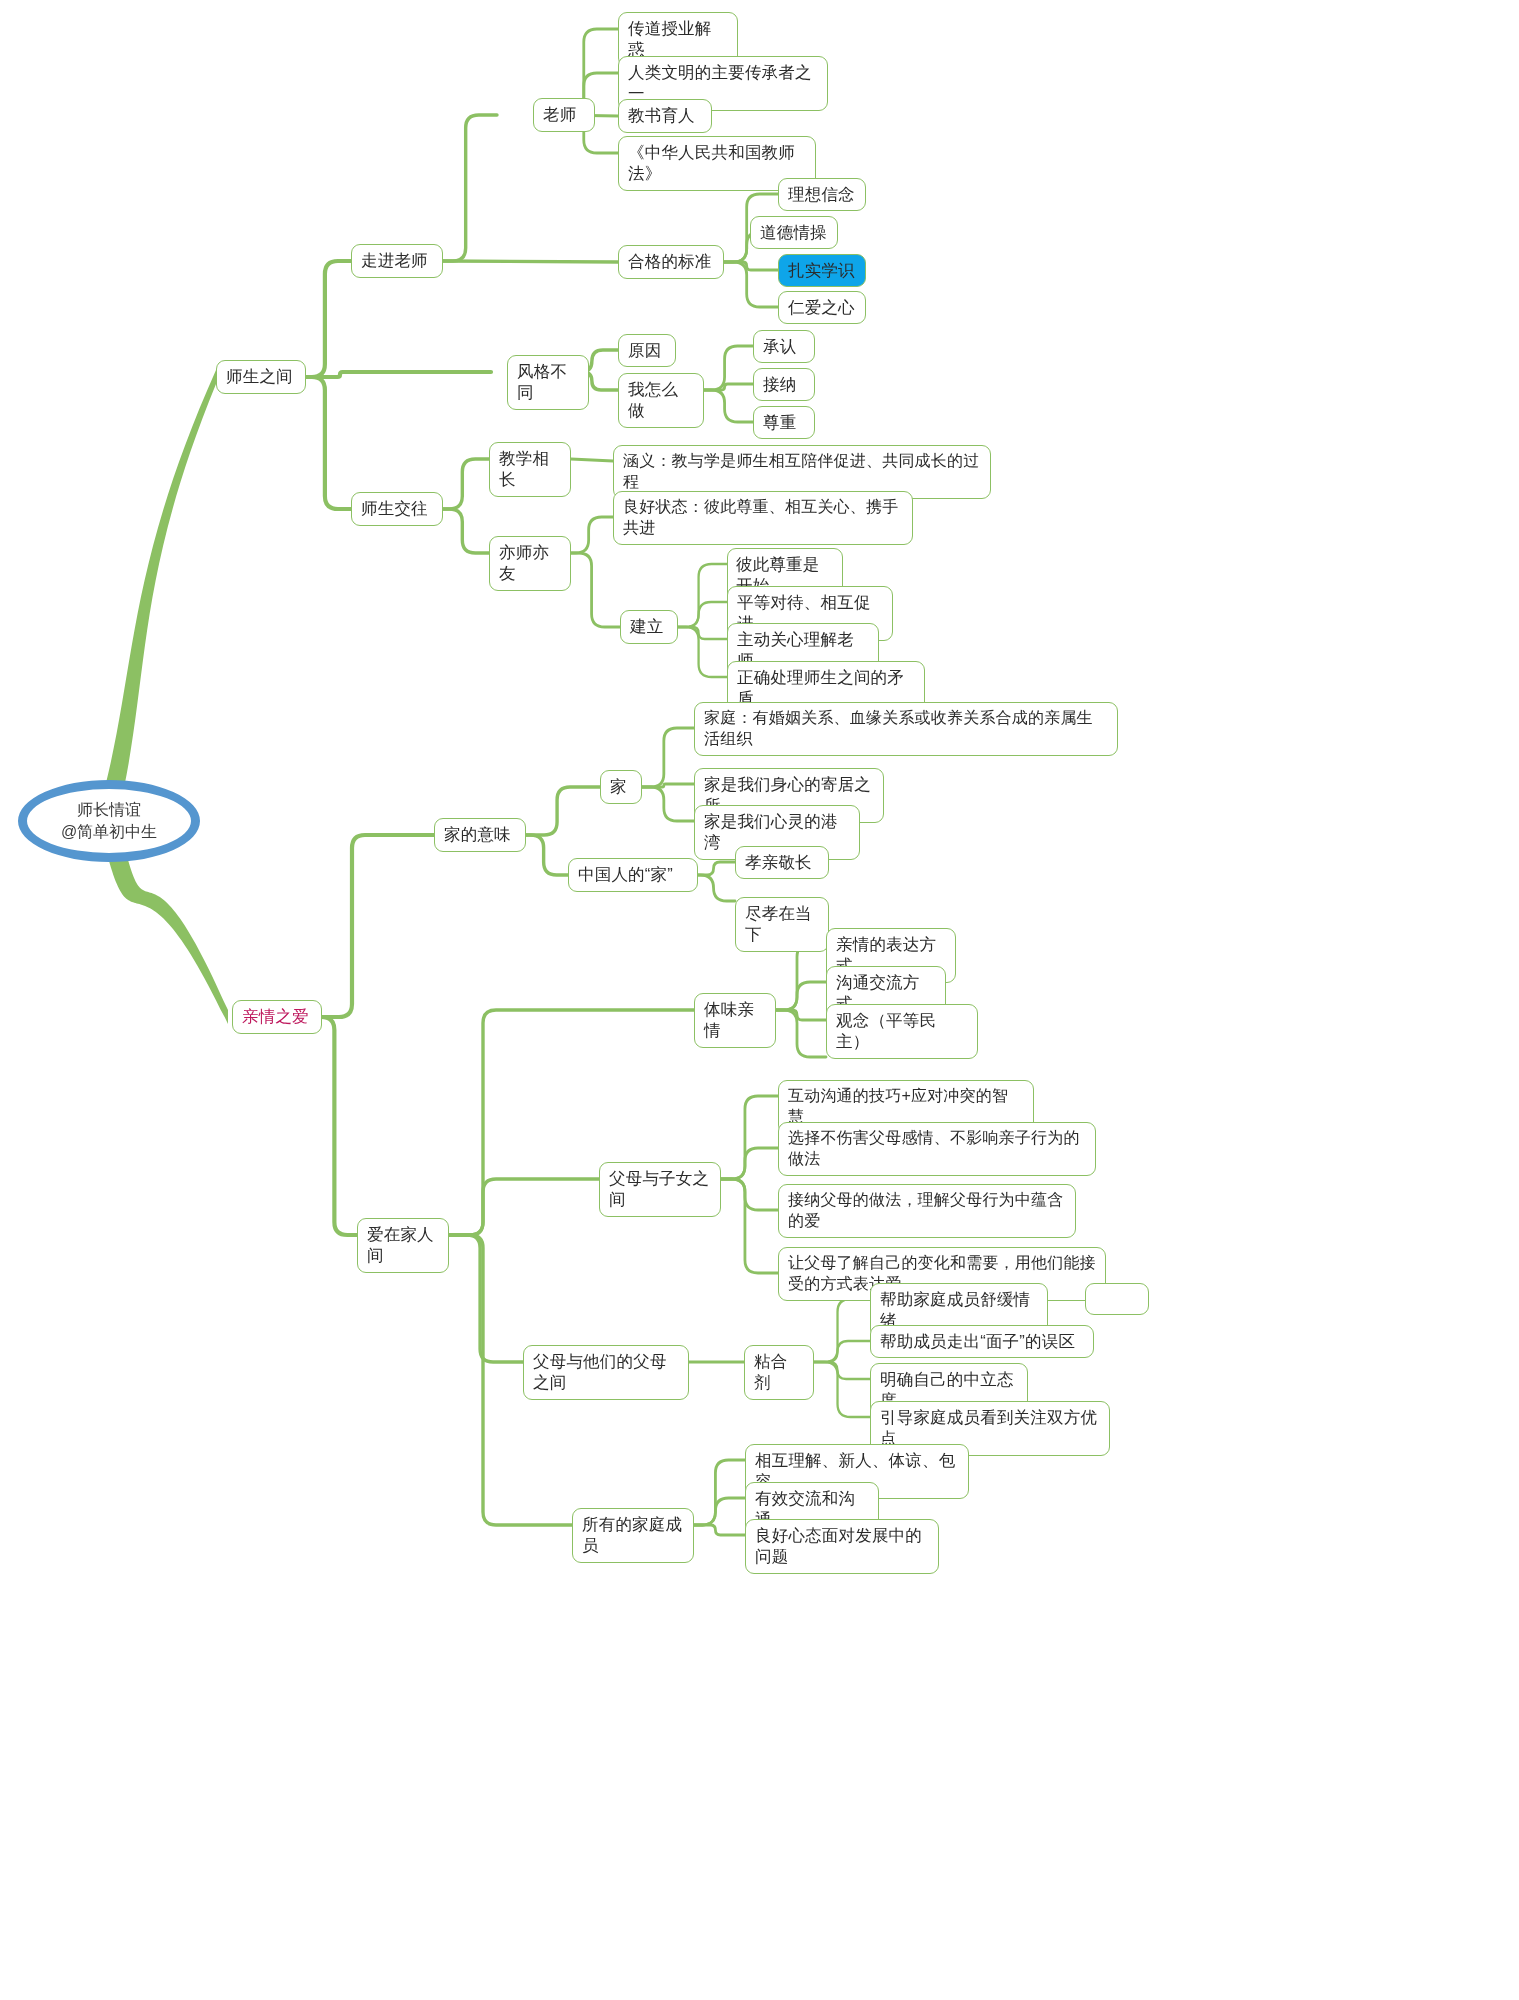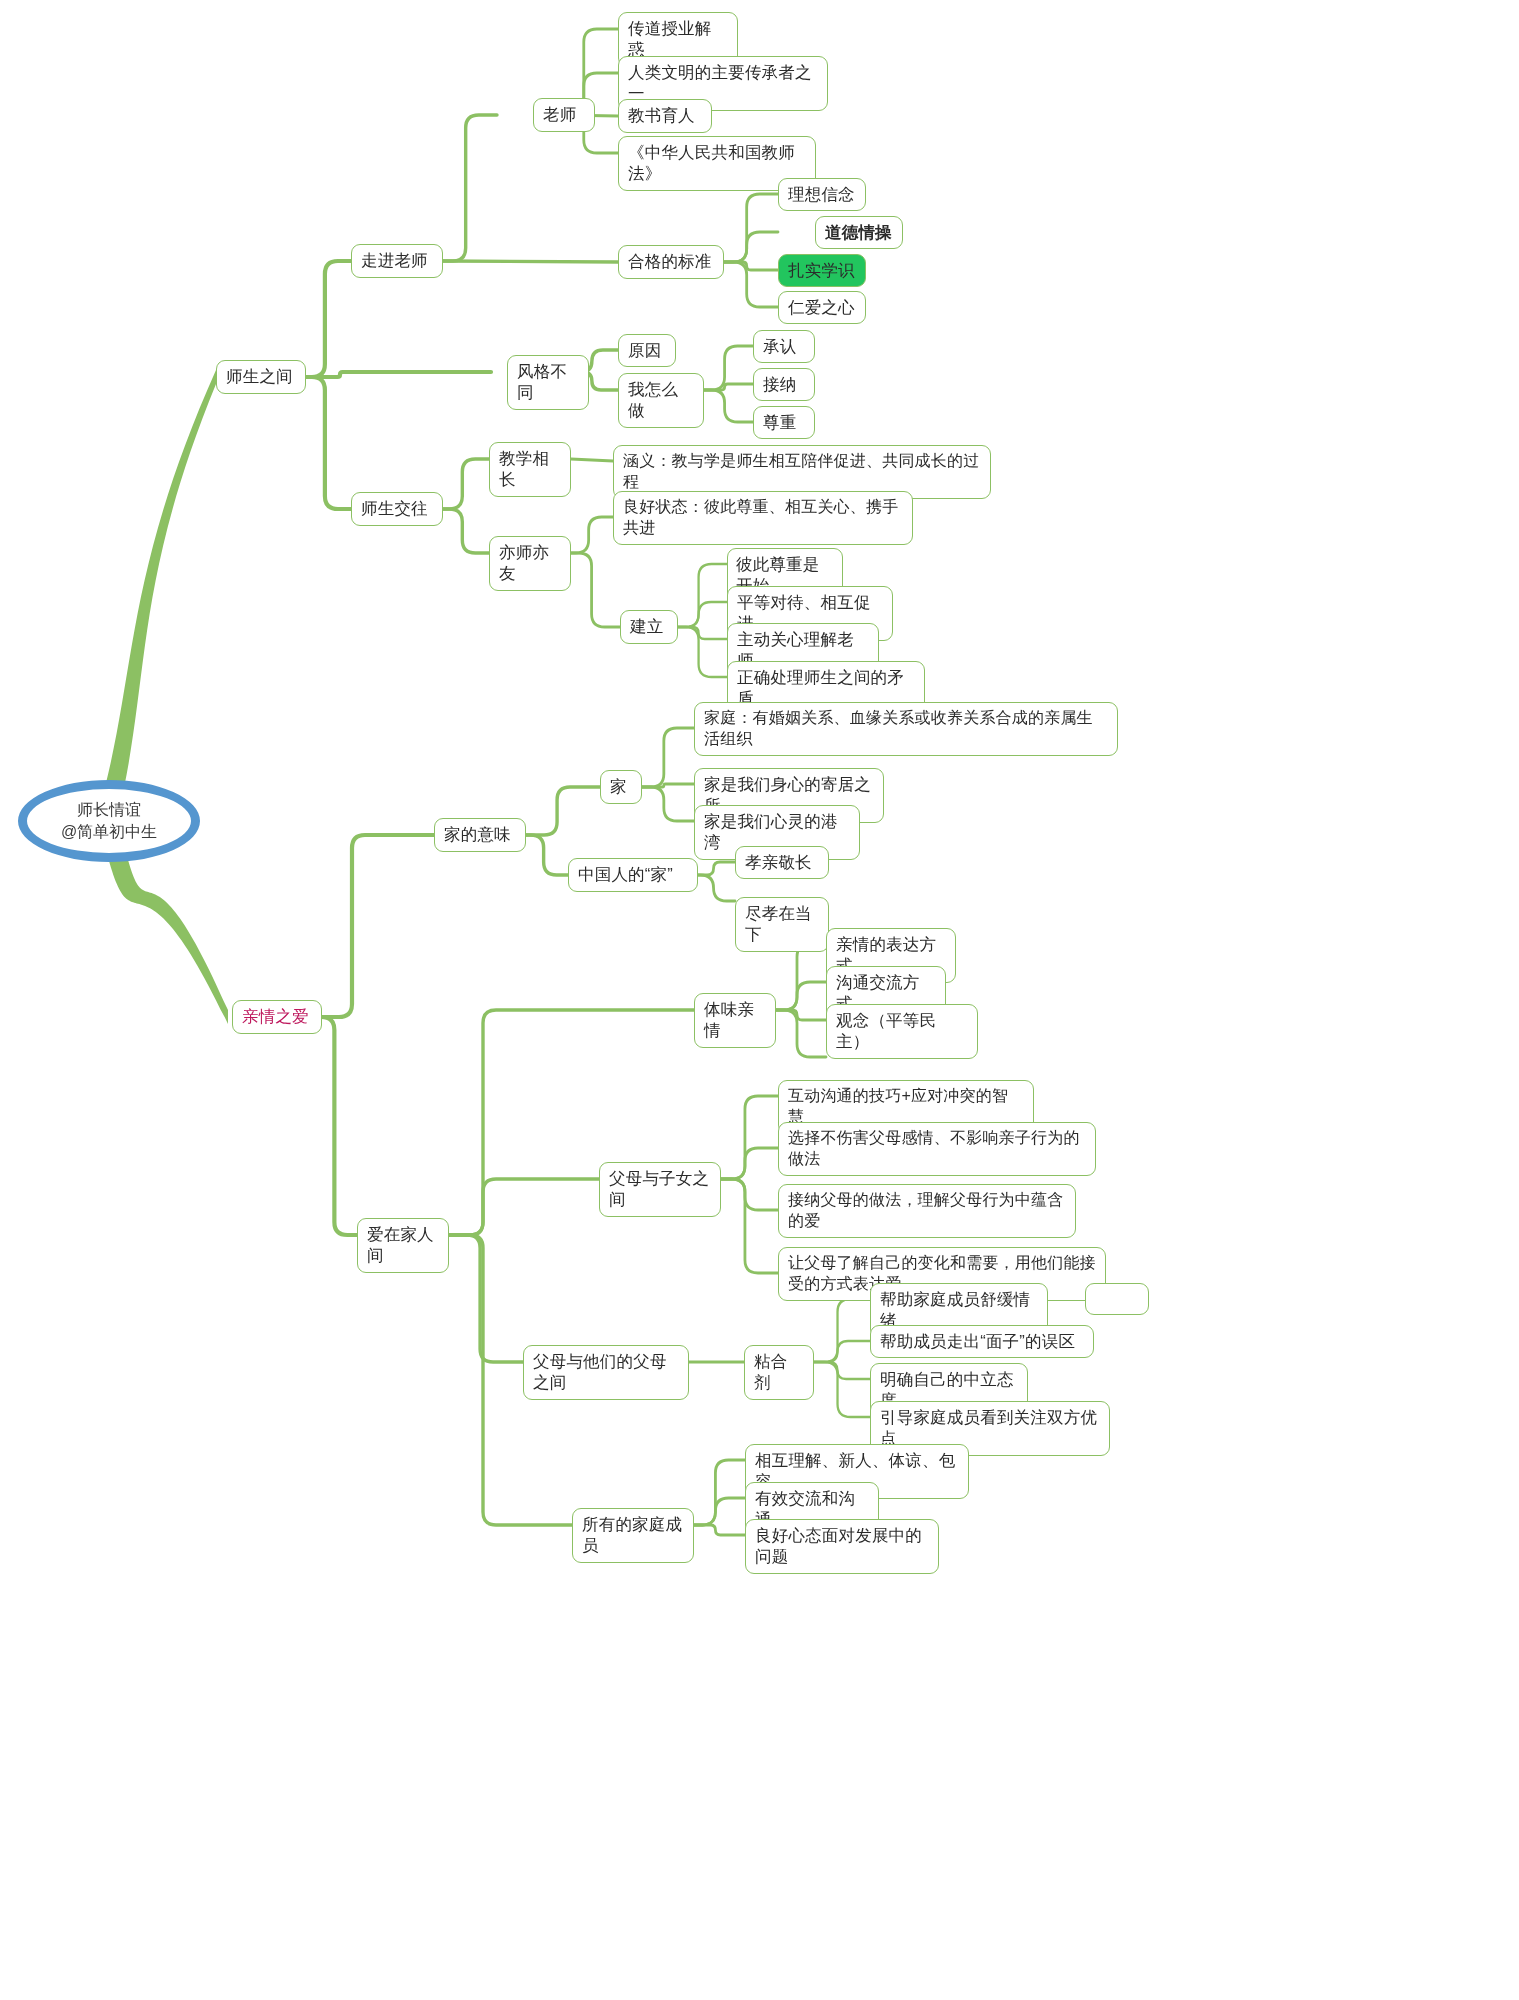--- a/index.html
+++ b/index.html
@@ -135,22 +135,22 @@
   <div id="nodes-layer">
       <div class="node" style="left: 216px; top: 360px; width: 90px; min-height: 34px; border-color: rgb(140, 192, 99); background: rgb(255, 255, 255); color: rgb(43, 43, 43);"><span>师生之间</span></div>
       <div class="node" style="left: 351px; top: 244px; width: 92px; min-height: 34px; border-color: rgb(140, 192, 99); background: rgb(255, 255, 255); color: rgb(43, 43, 43);"><span>走进老师</span></div>
       <div class="node" style="left: 497px; top: 98px; width: 62px; min-height: 34px; border-color: rgb(140, 192, 99); background: rgb(255, 255, 255); color: rgb(43, 43, 43); margin-left: 36px;"><span>老师</span></div>
       <div class="node" style="left: 618px; top: 12px; width: 120px; min-height: 34px; border-color: rgb(140, 192, 99); background: rgb(255, 255, 255); color: rgb(43, 43, 43);"><span>传道授业解惑</span></div>
       <div class="node" style="left: 618px; top: 56px; width: 210px; min-height: 34px; border-color: rgb(140, 192, 99); background: rgb(255, 255, 255); color: rgb(43, 43, 43);"><span>人类文明的主要传承者之一</span></div>
       <div class="node" style="left: 618px; top: 99px; width: 94px; min-height: 34px; border-color: rgb(140, 192, 99); background: rgb(255, 255, 255); color: rgb(43, 43, 43);"><span>教书育人</span></div>
       <div class="node" style="left: 618px; top: 136px; width: 198px; min-height: 34px; border-color: rgb(140, 192, 99); background: rgb(255, 255, 255); color: rgb(43, 43, 43);"><span>《中华人民共和国教师法》</span></div>
       <div class="node" style="left: 618px; top: 245px; width: 106px; min-height: 34px; border-color: rgb(140, 192, 99); background: rgb(255, 255, 255); color: rgb(43, 43, 43);"><span>合格的标准</span></div>
       <div class="node" style="left: 778px; top: 178px; width: 88px; min-height: 32px; border-color: rgb(140, 192, 99); background: rgb(255, 255, 255); color: rgb(43, 43, 43);"><span>理想信念</span></div>
-      <div class="node" style="left: 815px; top: 216px; width: 88px; min-height: 32px; border-color: rgb(140, 192, 99); background: rgb(255, 255, 255); color: rgb(43, 43, 43); font-weight: bold;"><span>道德情操</span></div>
-      <div class="node" style="left: 778px; top: 254px; width: 88px; min-height: 32px; border-color: rgb(140, 192, 99); background: #22c55e; color: rgb(43, 43, 43);"><span>扎实学识</span></div>
+      <div class="node" style="left: 750px; top: 216px; width: 88px; min-height: 32px; border-color: rgb(140, 192, 99); background: rgb(255, 255, 255); color: rgb(43, 43, 43);"><span>道德情操</span></div>
+      <div class="node" style="left: 778px; top: 254px; width: 88px; min-height: 32px; border-color: rgb(140, 192, 99); background: #0ea5e9; color: rgb(43, 43, 43);"><span>扎实学识</span></div>
       <div class="node" style="left: 778px; top: 291px; width: 88px; min-height: 32px; border-color: rgb(140, 192, 99); background: rgb(255, 255, 255); color: rgb(43, 43, 43);"><span>仁爱之心</span></div>
       <div class="node" style="left: 507px; top: 355px; width: 82px; min-height: 34px; border-color: rgb(140, 192, 99); background: rgb(255, 255, 255); color: rgb(43, 43, 43);"><span>风格不同</span></div>
       <div class="node" style="left: 618px; top: 334px; width: 58px; min-height: 32px; border-color: rgb(140, 192, 99); background: rgb(255, 255, 255); color: rgb(43, 43, 43);"><span>原因</span></div>
       <div class="node" style="left: 618px; top: 373px; width: 86px; min-height: 34px; border-color: rgb(140, 192, 99); background: rgb(255, 255, 255); color: rgb(43, 43, 43);"><span>我怎么做</span></div>
       <div class="node" style="left: 753px; top: 330px; width: 62px; min-height: 32px; border-color: rgb(140, 192, 99); background: rgb(255, 255, 255); color: rgb(43, 43, 43);"><span>承认</span></div>
       <div class="node" style="left: 753px; top: 368px; width: 62px; min-height: 32px; border-color: rgb(140, 192, 99); background: rgb(255, 255, 255); color: rgb(43, 43, 43);"><span>接纳</span></div>
       <div class="node" style="left: 753px; top: 406px; width: 62px; min-height: 32px; border-color: rgb(140, 192, 99); background: rgb(255, 255, 255); color: rgb(43, 43, 43);"><span>尊重</span></div>
       <div class="node" style="left: 351px; top: 492px; width: 92px; min-height: 34px; border-color: rgb(140, 192, 99); background: rgb(255, 255, 255); color: rgb(43, 43, 43);"><span>师生交往</span></div>
       <div class="node" style="left: 489px; top: 442px; width: 82px; min-height: 34px; border-color: rgb(140, 192, 99); background: rgb(255, 255, 255); color: rgb(43, 43, 43);"><span>教学相长</span></div>
       <div class="node" style="left: 613px; top: 445px; width: 378px; min-height: 32px; border-color: rgb(140, 192, 99); background: rgb(255, 255, 255); color: rgb(43, 43, 43); font-size: 16px;"><span>涵义：教与学是师生相互陪伴促进、共同成长的过程</span></div>

